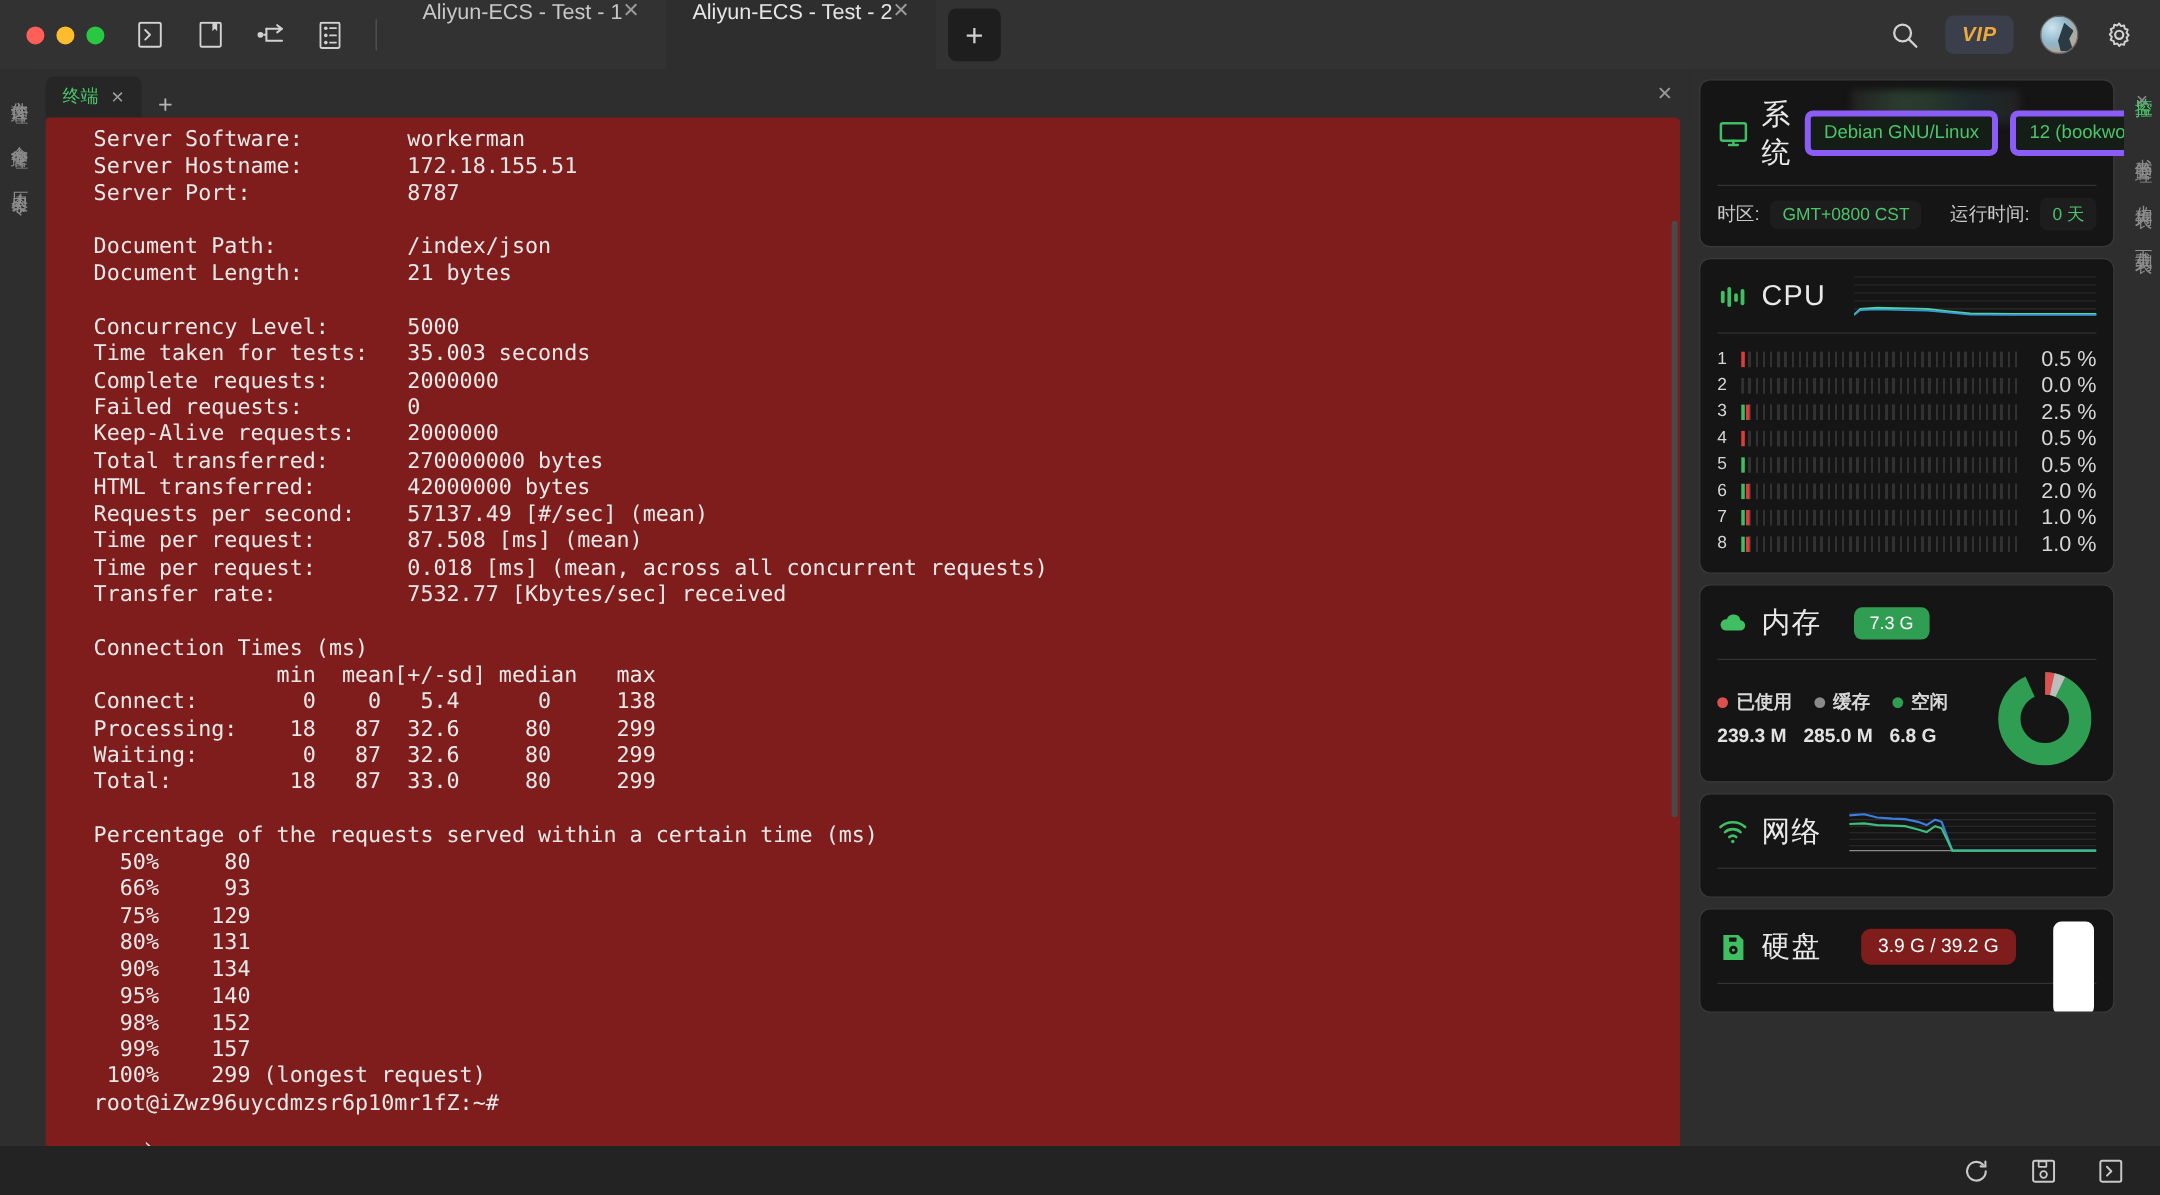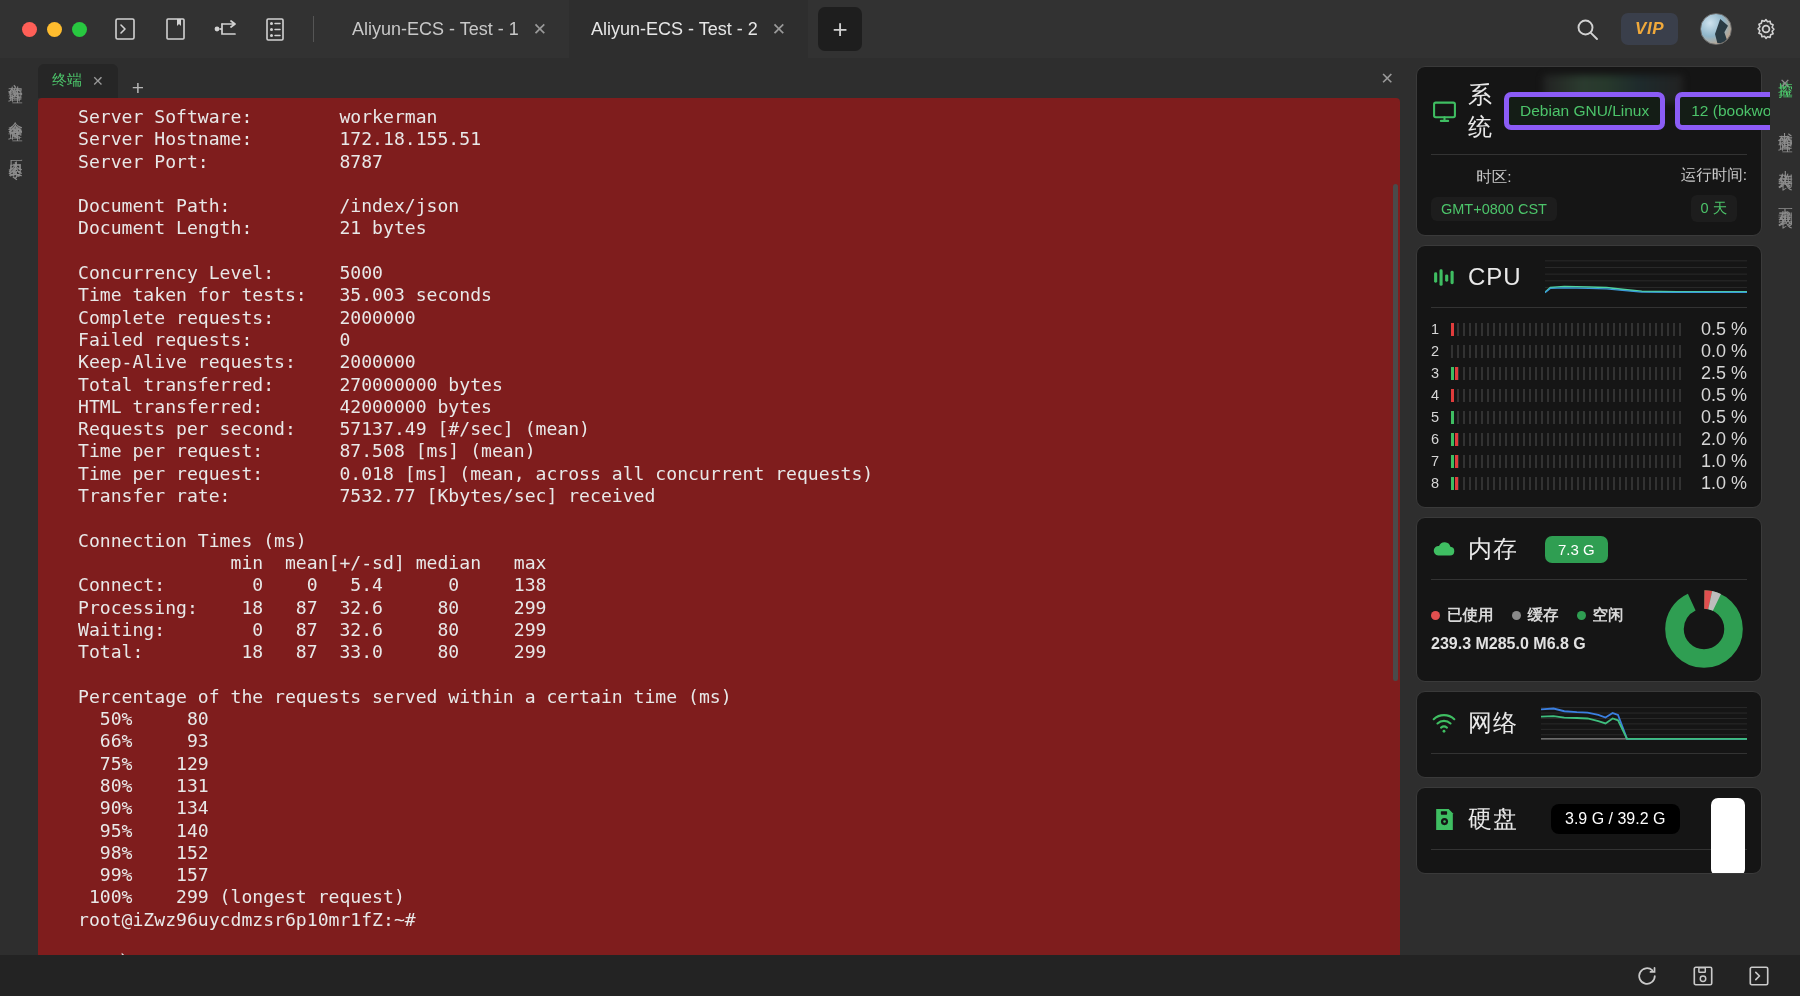--- a/index.html
+++ b/index.html
@@ -25,21 +25,21 @@
   .dot.yellow { background: #febc2e; }
   .dot.green { background: #28c840; }
 
   .tb-icons { display: flex; align-items: center; gap: 26px; margin-right: 20px; }
   .tb-icon { width: 24px; height: 24px; display: flex; align-items: center; justify-content: center; color:#d2d2d2; cursor: pointer; }
   .tb-icon svg { display:block; }
   .tb-divider { width: 1px; height: 26px; background: #555; margin: 0 16px 0 6px; }
 
   .tabs { display: flex; align-items: stretch; height: 58px; }
   .tab {
-    display: flex; align-items: center; gap: 14px;
+    display: flex; align-items: flex-start; 
     padding: 0 22px; height: 58px;
     color: #c8c8c8; font-size: 18px; cursor: pointer;
     white-space: nowrap;
   }
   .tab.active { background: #2e2e2e; color: #e6e6e6; }
   .tab .x { color: #9a9a9a; font-size: 17px; line-height: 1; }
   .tab-add {
     width: 44px; height: 44px; margin: 7px 0 7px 10px;
     background: #1e1e1e; border-radius: 7px;
     display: flex; align-items: center; justify-content: center;
@@ -132,21 +132,21 @@
     position: absolute; left: 126px; top: 8px; width: 140px; height: 28px;
     background: linear-gradient(90deg,#222 0%,#2b3b2f 28%,#27392c 45%,#1e2a2c 70%,#222 100%);
     filter: blur(3px); border-radius: 3px;
   }
   .pill {
     border: 5px solid #8b5cf6; color: #4cc46a; background: #141d16;
     border-radius: 7px; font-size: 15.5px; padding: 5px 11px; white-space: nowrap;
   }
   .sys-pills { display: flex; gap: 10px; margin-left: auto; align-items:center; z-index:2;}
   .sys-pills .pill.clip { max-width: 118px; overflow: hidden; }
-  .kv { display: flex; align-items: center; gap: 9px; font-size: 15.5px; color: #cacaca; flex-direction: column; }
+  .kv { display: flex; align-items: center; gap: 9px; font-size: 15.5px; color: #cacaca; }
   .kv .tag { background: #1d1d1d; border-radius: 6px; padding: 4px 10px; color: #4cc46a; font-size: 14.5px; text-align: right; }
   .sys-row { display: flex; align-items: center; }
   .sys-row .kv + .kv { margin-left: auto; }
 
   
   .spark { flex: 1; height: 38px; margin-left: 12px; position: relative; }
   .spark svg { display:block; width: 100%; height: 100%; }
   .cpu-list { display: flex; flex-direction: column; gap: 0; }
   .cpu-row { display: flex; align-items: center; height: 22px; font-size: 14.5px; color: #cfcfcf; }
   .cpu-idx { width: 16px; text-align: left; color: #d6d6d6; }
@@ -155,33 +155,33 @@
   .cpu-bar .seg { position: absolute; top: 0; bottom: 0; width: 3px; }
   .cpu-val { width: 54px; text-align: right; color: #d6d6d6; font-size: 18px;}
 
   
   .badge { background: #2f9e52; color: #fff; border-radius: 7px; font-size: 15px; padding: 5px 13px; margin-left: 16px;}
   .mem-body { display:flex; align-items: center; }
   .mem-left { flex: 1; font-weight: bold; }
   .legend { display: flex; gap: 18px; align-items: center; font-size: 15.5px; color: #d8d8d8; }
   .legend span.d { width: 9px; height: 9px; border-radius: 50%; display: inline-block; margin-right: 7px; }
   .legend i { font-style: normal; display:flex; align-items:center;}
-  .memvals { display: flex; margin-top: 9px; font-size: 16px; color: #e2e2e2; }
+  .memvals { display: flex; gap: 14px; margin-top: 9px; font-size: 16px; color: #e2e2e2; }
   .donut { width: 78px; height: 78px; flex: 0 0 78px; margin-right: 4px; }
 
   
   .net-grid { width: 100%; font-size: 15.5px; color: #dadada; }
   .net-grid td { padding: 4px 0; text-align: center; }
   .net-grid td.lab { text-align: center; color:#d3d3d3; }
   .net-hdr td { color: #d3d3d3; }
   .greendot { width: 9px; height: 9px; border-radius: 50%; background: #3fbe62; display: inline-block; }
 
   
   .diskcard { overflow: hidden; }
-  .badge-disk { background: #000000; color: #fff; border-radius: 8px; font-size: 16px; padding: 6px 14px; margin-left: 22px;}
+  .badge-disk { background: #7f1d1d; color: #fff; border-radius: 8px; font-size: 16px; padding: 6px 14px; margin-left: 22px;}
   .diskbar { position: absolute; right: 16px; top: 10px; width: 34px; height: 78px; background: #fff; border-radius: 7px; }
 
   
   .statusbar {
     height: 41px; flex: 0 0 41px; background: #232323;
     display: flex; align-items: center; justify-content: flex-end;
     gap: 34px; padding-right: 30px;
   }
   .sb-icon { color: #c9c9c9; width: 22px; height: 22px; display:flex; align-items:center; justify-content:center; cursor:pointer;}
 </style>

